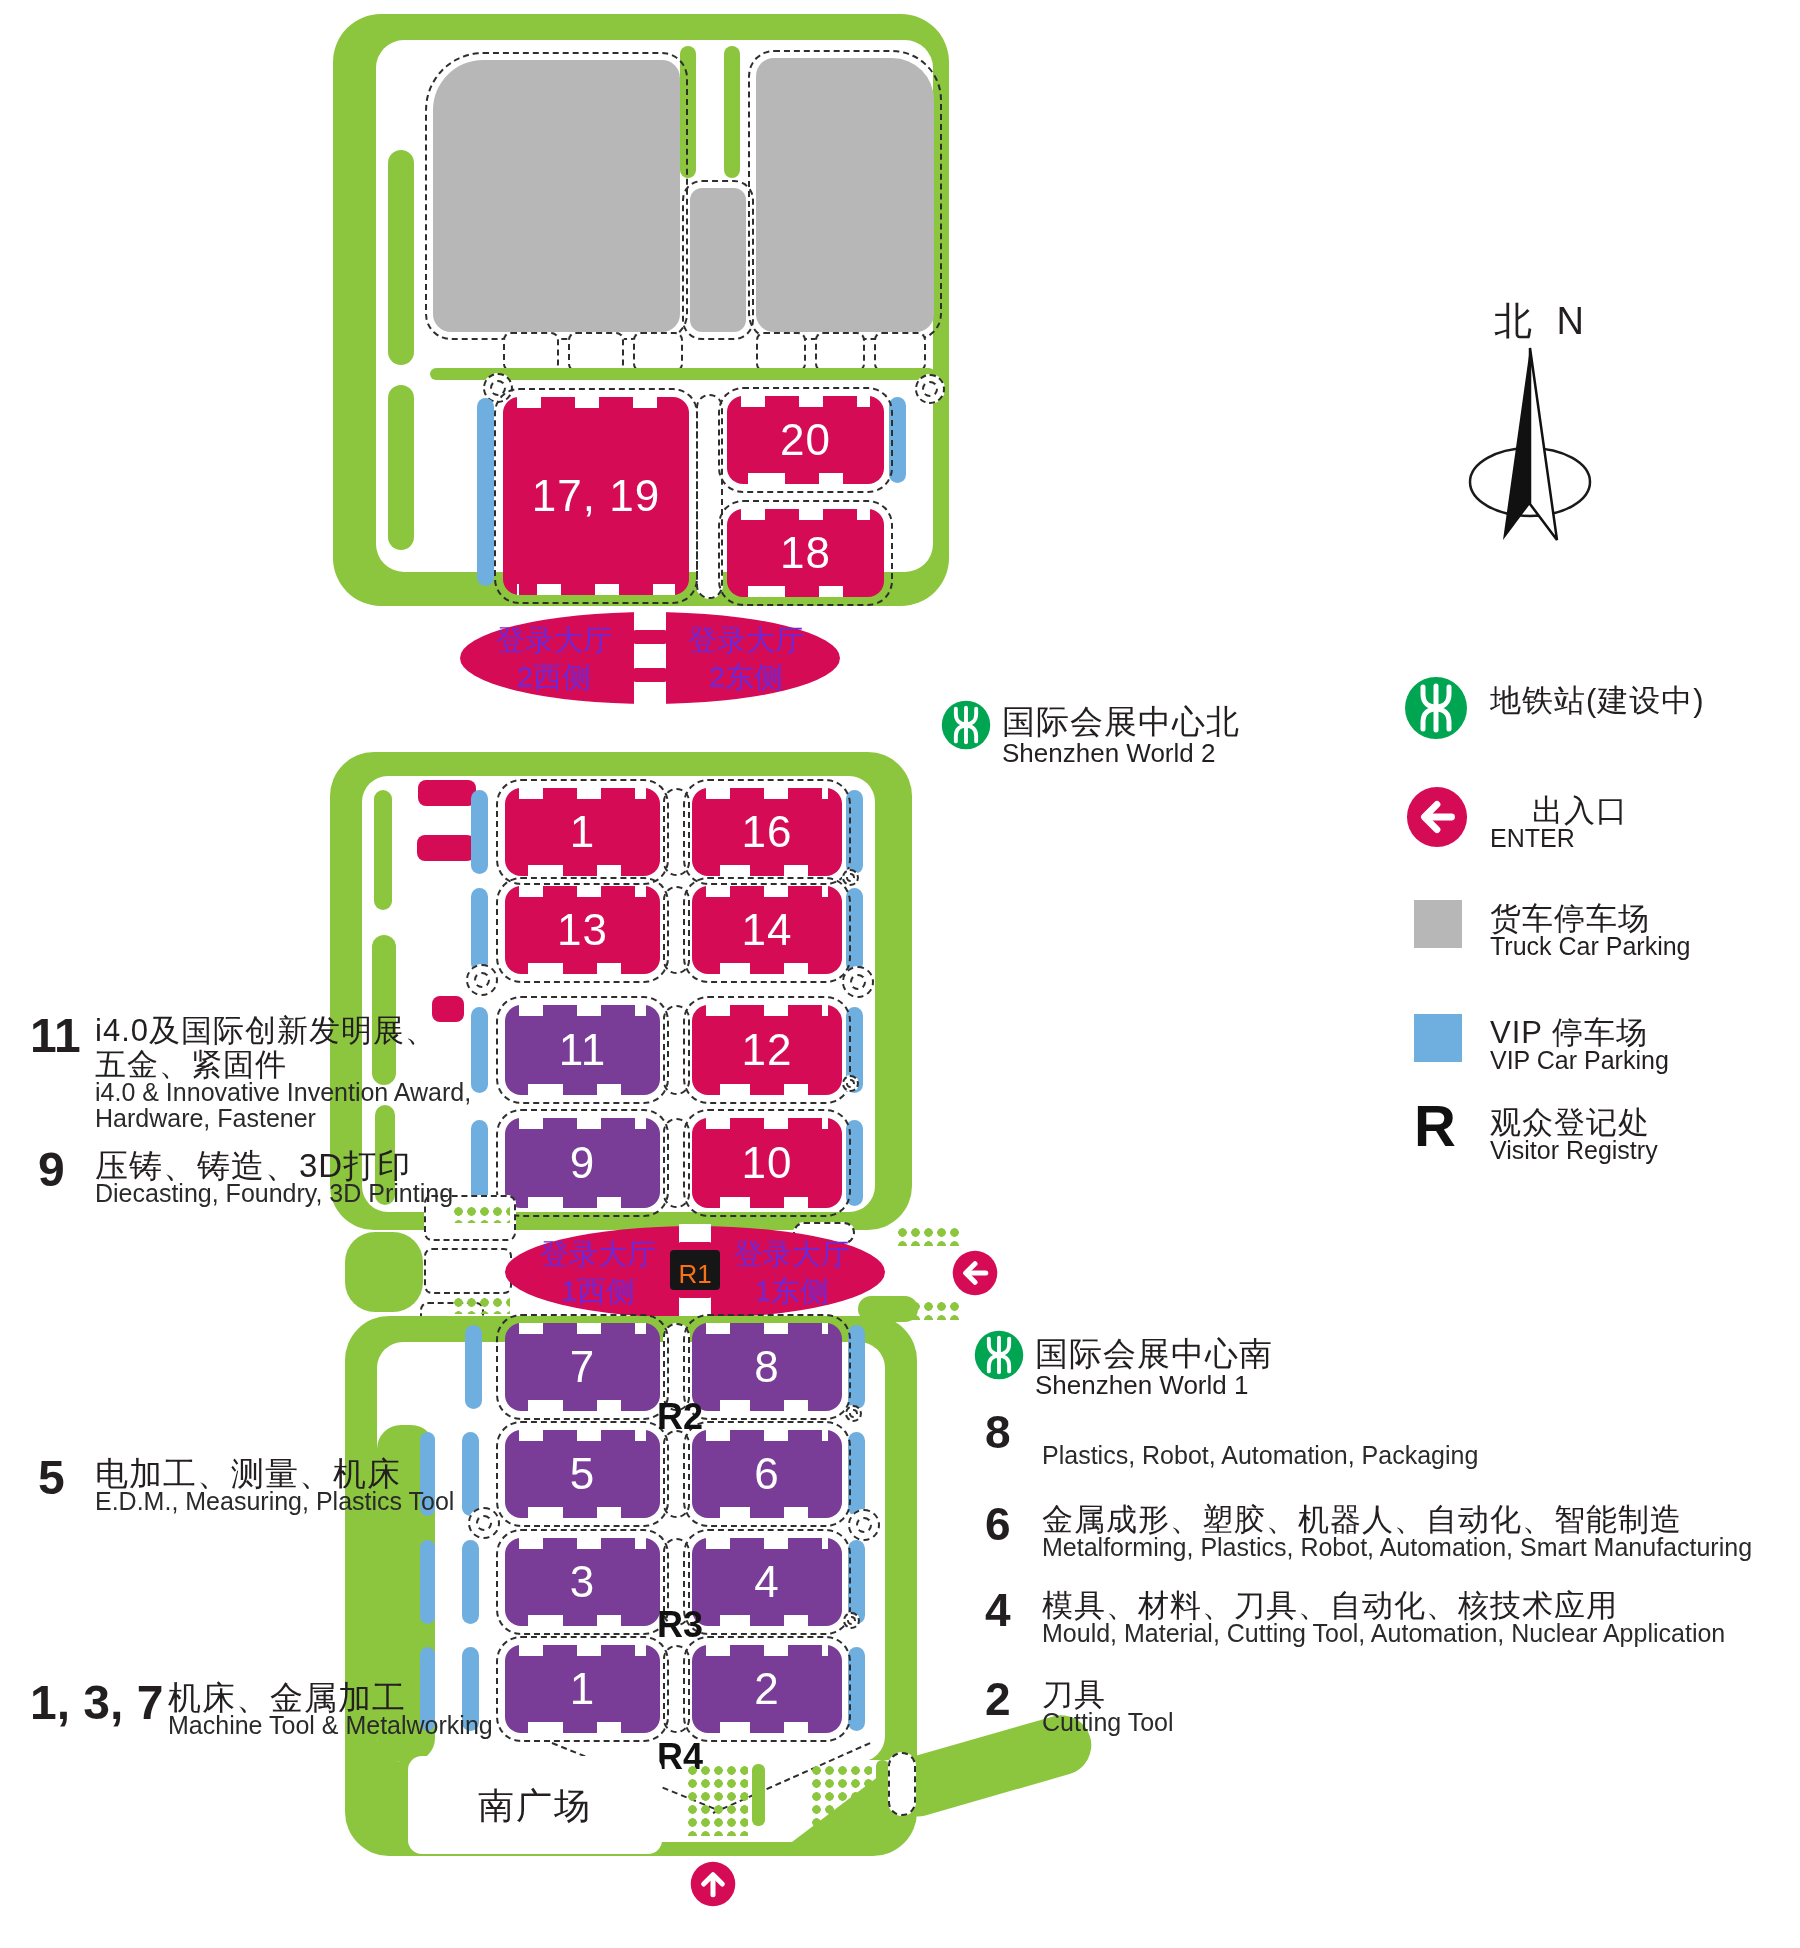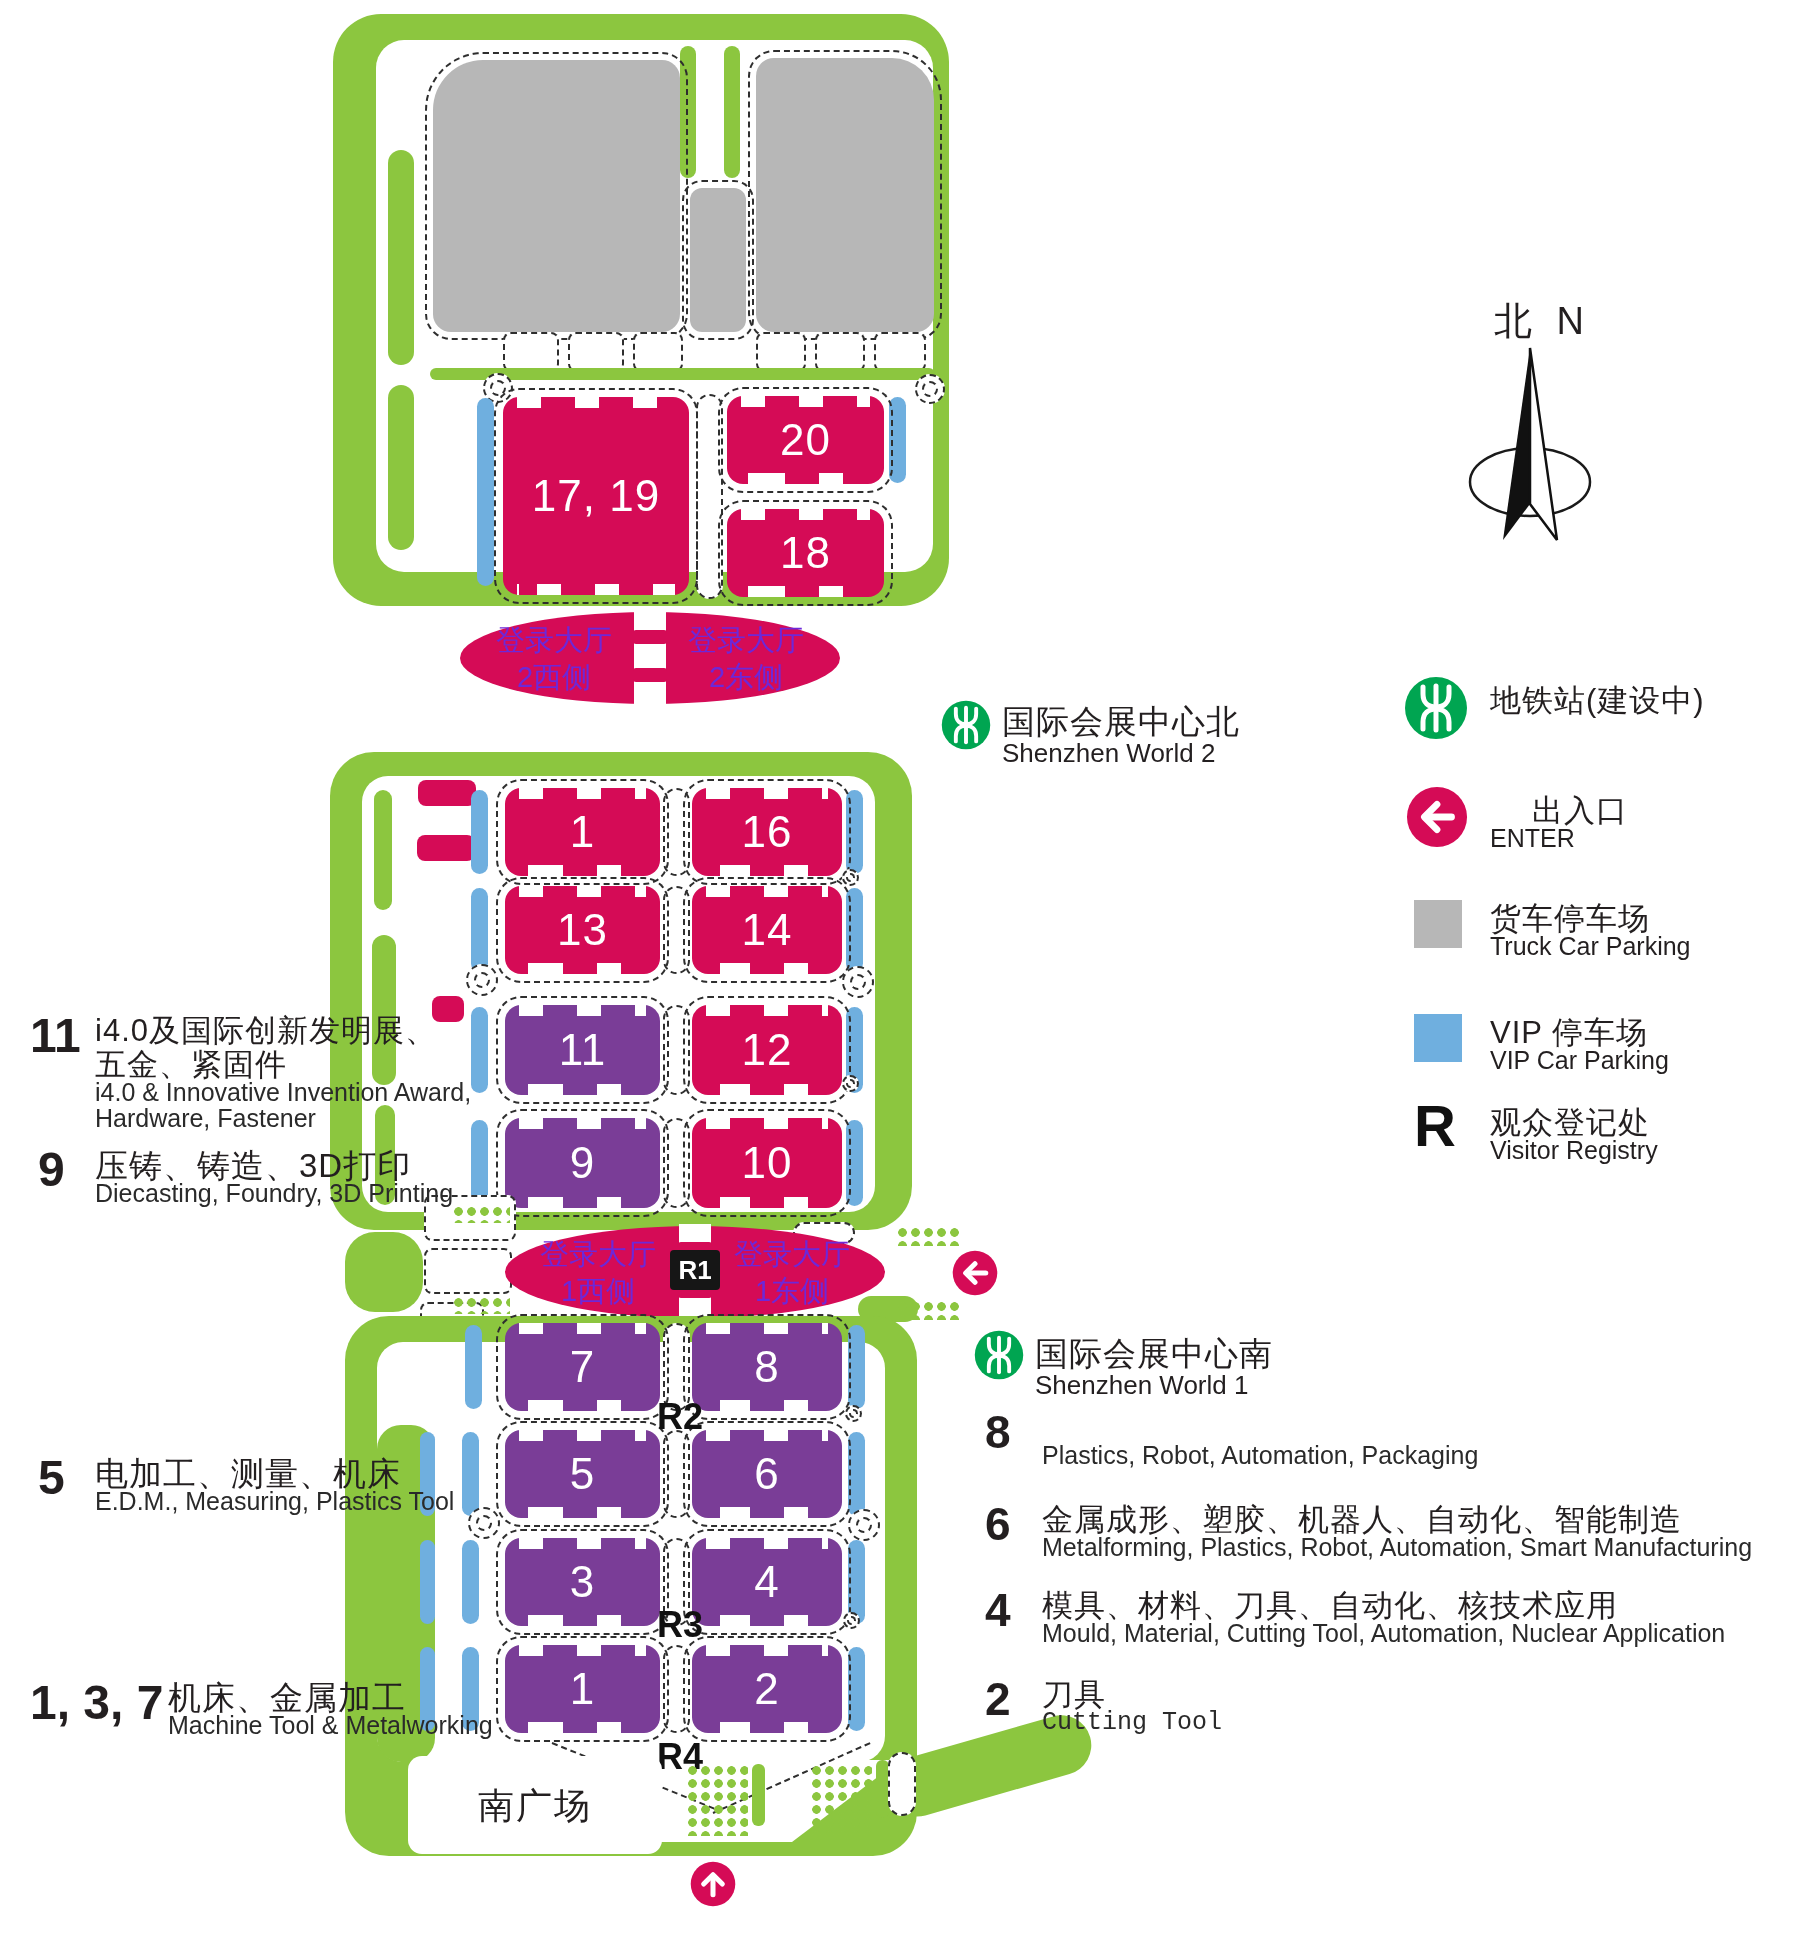--- a/index.html
+++ b/index.html
@@ -32,22 +32,22 @@
   .dots{background-image:radial-gradient(circle,var(--green) 0 4px,transparent 4.6px);background-size:13px 13px;}
   .dashline{border-top:2.5px dashed var(--dash);height:0;transform-origin:left center;}
   .catnum{font-weight:bold;font-size:48px;}
   .catzh{font-size:31px;font-weight:500;letter-spacing:1px;}
   .caten{font-size:25px;color:#2a2a2a;}
   .stzh{font-size:33px;font-weight:500;letter-spacing:1px;}
   .sten{font-size:26px;}
   .legzh{font-size:31px;letter-spacing:1px;}
   .legen{font-size:25px;}
   .rlab{font-weight:bold;font-size:36px;color:#111;}
-  .r1box{background:#161616;color:#ffffff;border-radius:4px;display:flex;align-items:center;justify-content:center;
-        font-size:26px;font-weight:bold;}
+  .r1box{background:#161616;color:#f97316;border-radius:4px;display:flex;align-items:flex-end;justify-content:center;
+        font-size:26px;font-weight:normal;}
 </style>
 </head>
 <body>
 
 <div class="map">
 
   <div class="b green" style="left:333px;top:14px;width:616px;height:592px;border-radius:48px;"></div>
   <div class="b white" style="left:376px;top:40px;width:557px;height:532px;border-radius:28px;"></div>
   <div class="b green" style="left:388px;top:150px;width:26px;height:215px;border-radius:13px;"></div>
   <div class="b green" style="left:388px;top:385px;width:26px;height:165px;border-radius:13px;"></div>
@@ -318,21 +318,21 @@
   <div class="b catnum" style="left:985px;top:1497px;font-size:46px;">6</div>
   <div class="b catzh" style="left:1042px;top:1499px;">金属成形、塑胶、机器人、自动化、智能制造</div>
   <div class="b caten" style="left:1042px;top:1533px;">Metalforming,  Plastics,  Robot,  Automation,  Smart Manufacturing</div>
 
   <div class="b catnum" style="left:985px;top:1583px;font-size:46px;">4</div>
   <div class="b catzh" style="left:1042px;top:1585px;">模具、材料、刀具、自动化、核技术应用</div>
   <div class="b caten" style="left:1042px;top:1619px;">Mould,  Material, Cutting Tool,  Automation,  Nuclear Application</div>
 
   <div class="b catnum" style="left:985px;top:1672px;font-size:46px;">2</div>
   <div class="b catzh" style="left:1042px;top:1674px;">刀具</div>
-  <div class="b caten" style="left:1042px;top:1708px;font-family:Liberation Mono, monospace;">Cutting Tool</div>
+  <div class="b caten" style="left:1042px;top:1708px;">Cutting Tool</div>
 
   <div class="b" style="left:1494px;top:296px;font-size:38px;font-weight:500;">
     <span>北</span>
     <span style="margin-left:14px;">N</span>
   </div>
   <div class="b" style="left:1465px;top:342px;width:130px;height:210px;">
     <svg width="130" height="210" viewBox="0 0 130 210">
         <ellipse cx="65" cy="140" rx="60" ry="34" fill="none" stroke="#1a1a1a" stroke-width="2.5"></ellipse>
         <polygon points="65,6 38,198 65,162" fill="#111"></polygon>
         <polygon points="65,6 92,198 65,162" fill="#fff" stroke="#111" stroke-width="2.5"></polygon>

